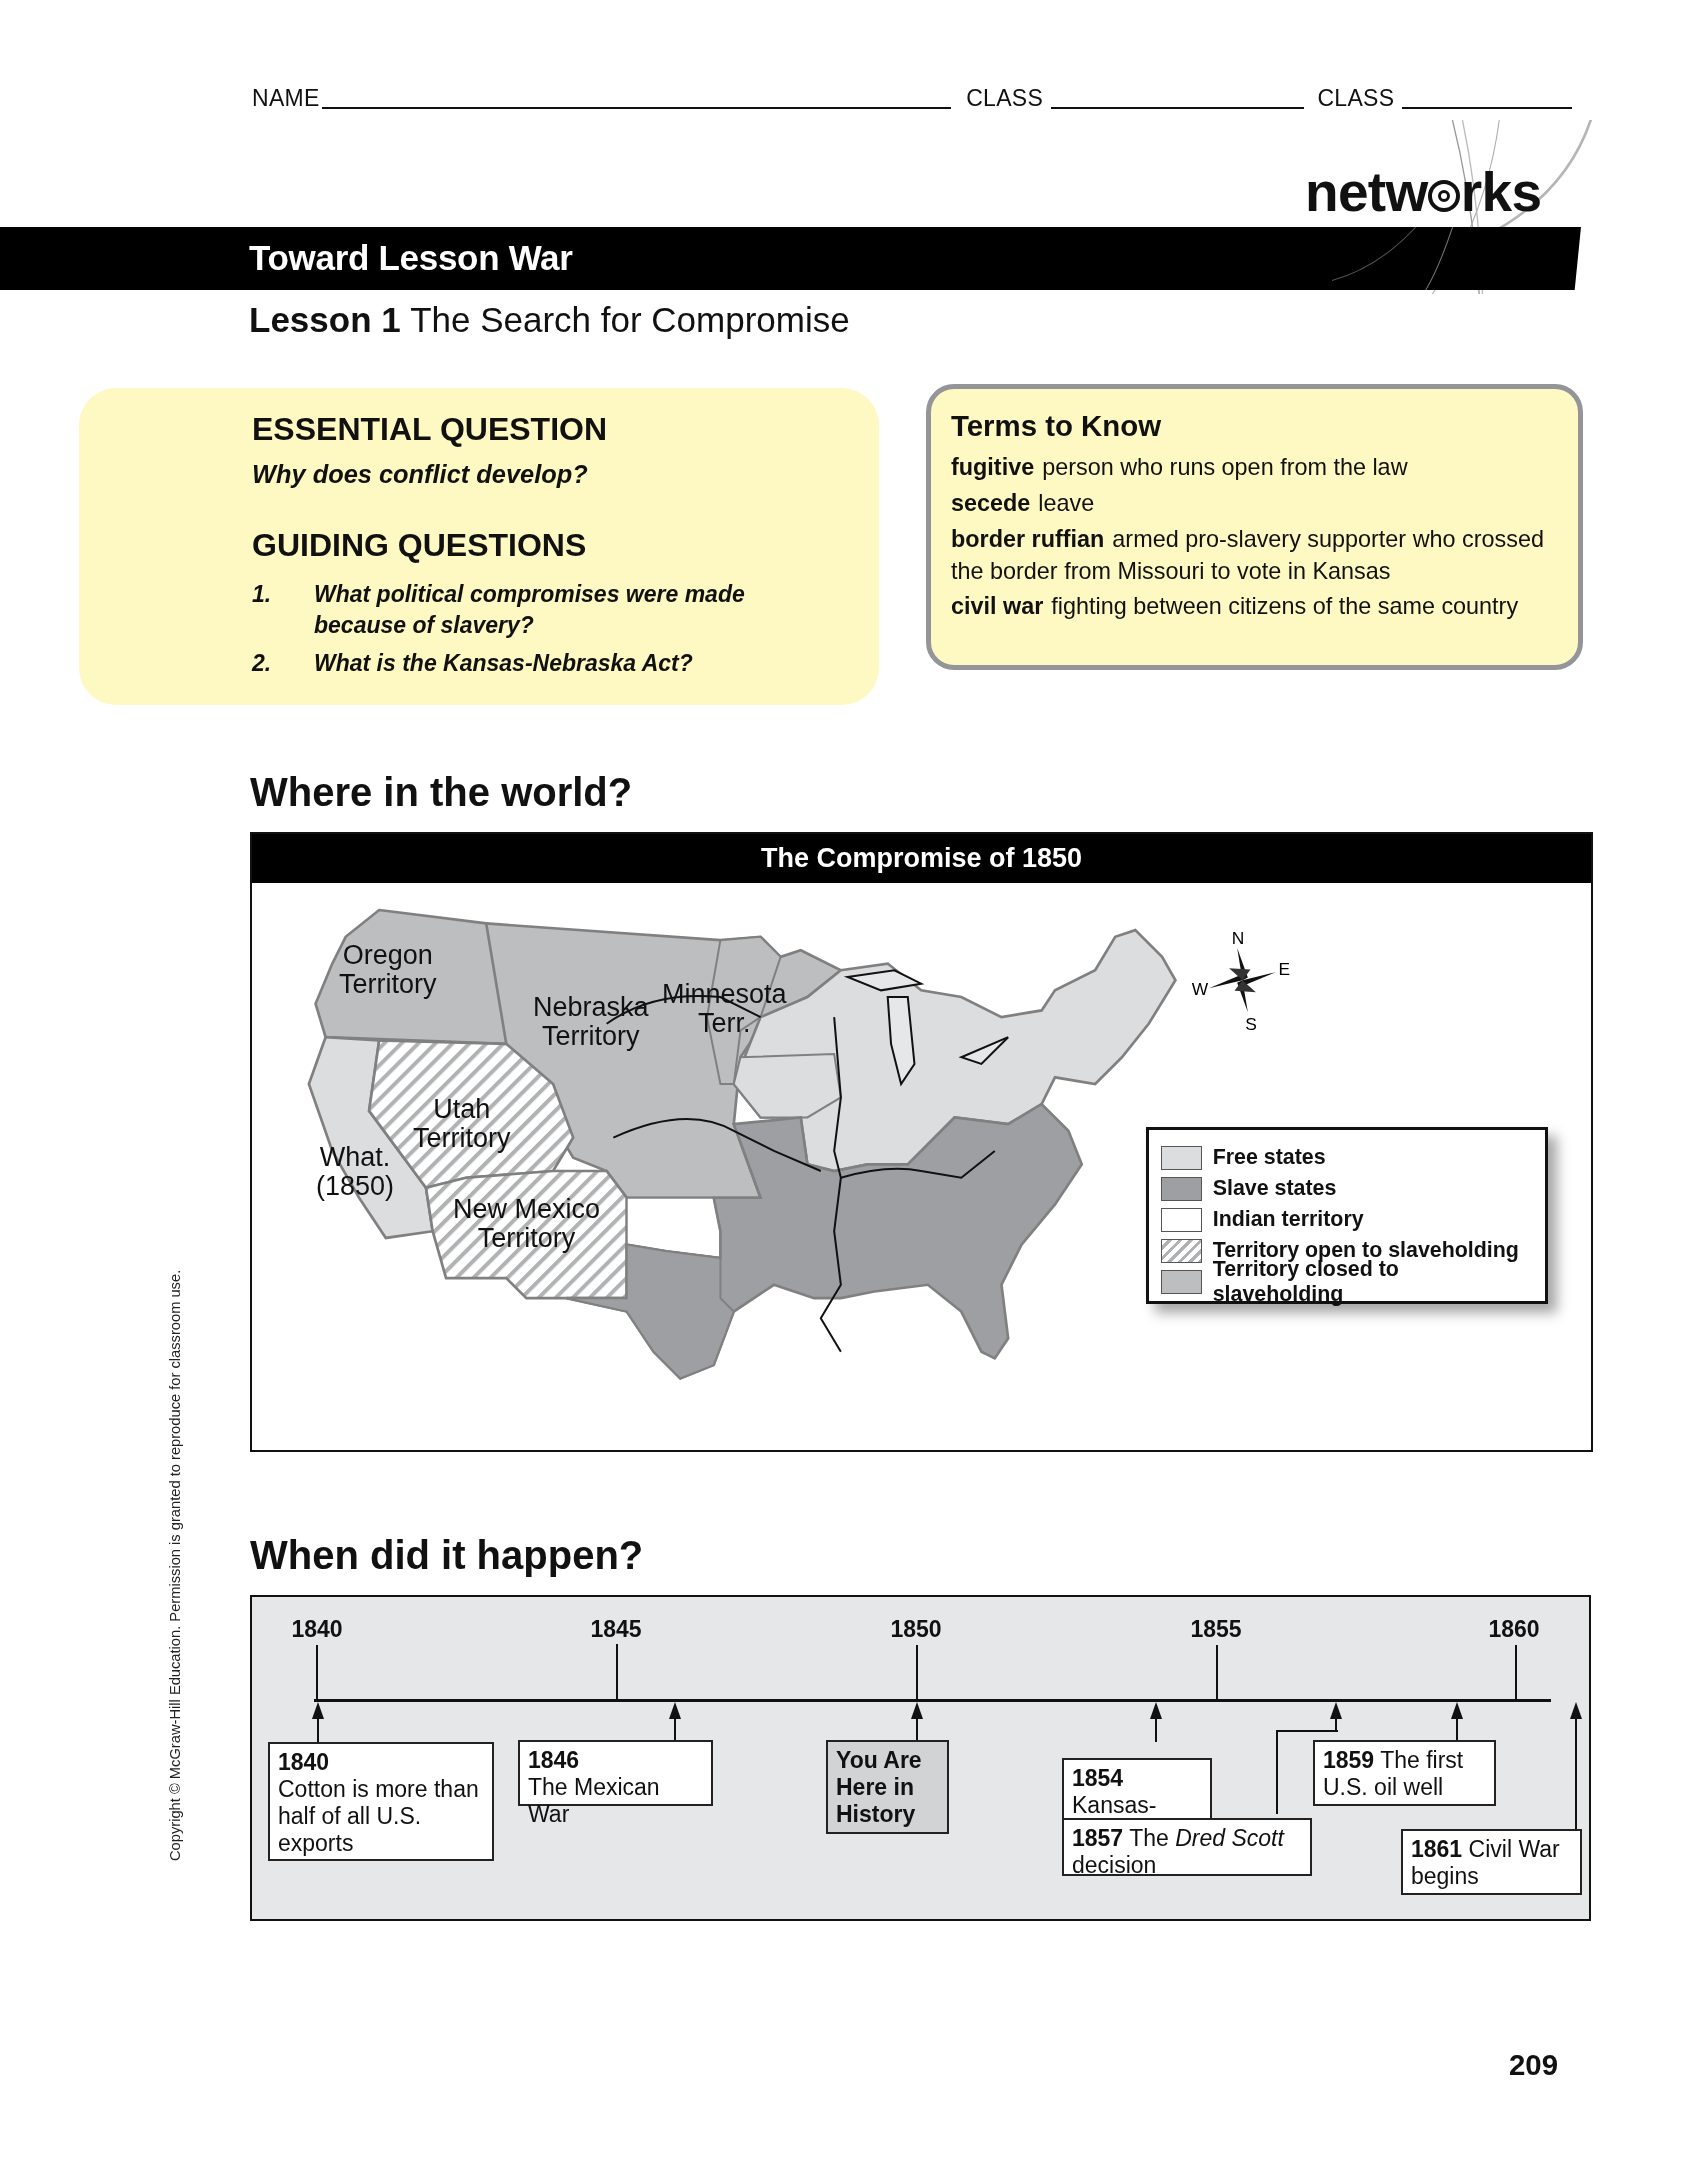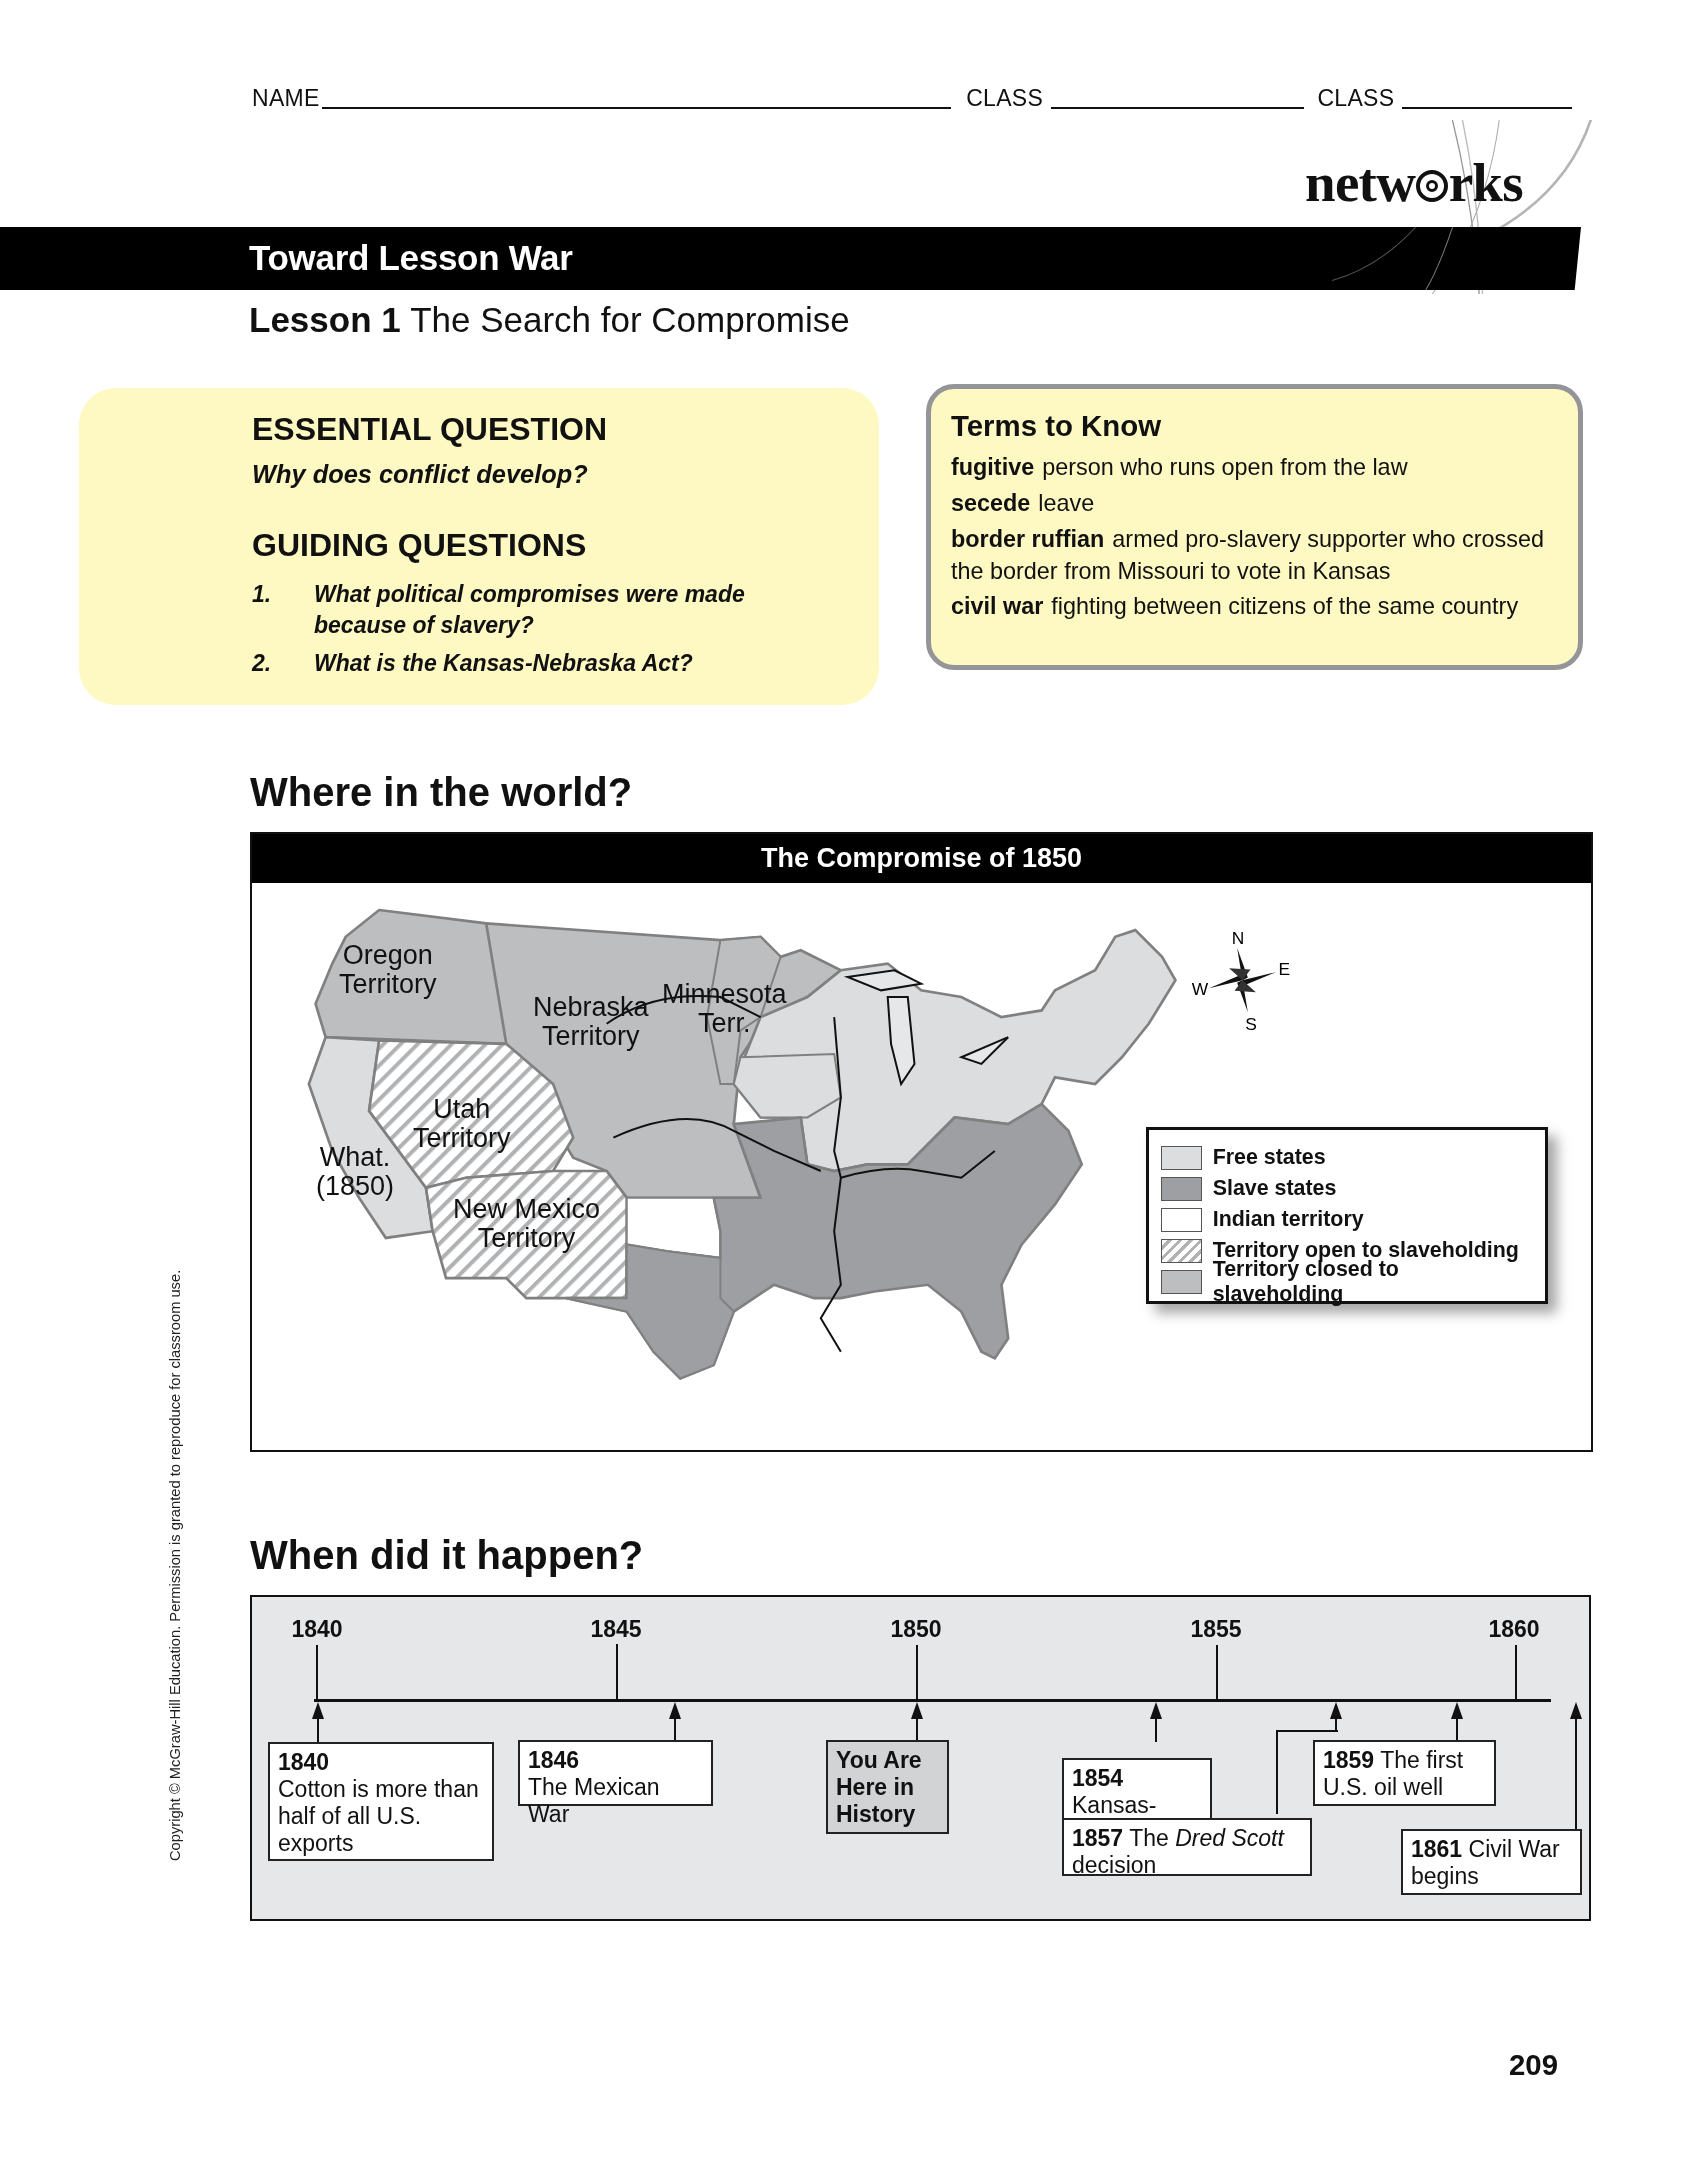--- a/index.html
+++ b/index.html
@@ -7,21 +7,21 @@
   body { position: relative; font-family: "Liberation Sans", "DejaVu Sans", sans-serif; color: #111; overflow: hidden; }
 
   .abs { position: absolute; }
 
   
   .form-line { position: absolute; top: 72px; left: 252px; width: 1329px; height: 40px; font-size: 23px; display: flex; align-items: flex-end; letter-spacing: 0.3px; }
   .form-line .lbl { white-space: nowrap; }
   .form-line .blank { border-bottom: 2px solid #111; height: 24px; margin: 0 5.4px 2.7px 2.7px; }
 
   
-  .logo { position: absolute; top: 151px; left: 1305px; font-size: 55px; font-weight: bold; letter-spacing: -0.7px; color: #111; font-family: Liberation Serif, serif; }
+  .logo { position: absolute; top: 160px; left: 1305px; font-size: 55px; font-weight: bold; letter-spacing: -0.7px; color: #111; font-family: Liberation Sans, sans-serif; }
   .logo-o { display: inline-block; width: 32px; height: 32px; border: 4px solid #111; border-radius: 50%; position: relative; top: 1.3px; margin: 0 0.7px; }
   .logo-o::after { content: ""; position: absolute; left: 6px; top: 6px; width: 12px; height: 12px; border: 3.3px solid #111; border-radius: 50%; box-sizing: border-box; }
   .swoosh { position: absolute; top: 120px; left: 1312px; width: 321px; height: 174px; pointer-events: none; }
 
   
   .title-bar { position: absolute; top: 227px; left: 0; width: 1581px; height: 63px; background: #000; clip-path: polygon(0 0, 100% 0, 99.6% 100%, 0 100%); }
   .title-bar span { position: absolute; left: 249px; top: 10.7px; color: #fff; font-size: 35px; font-weight: bold; letter-spacing: -0.3px; }
 
   .lesson { position: absolute; top: 300px; left: 249px; font-size: 35px; white-space: nowrap; }
   .lesson b { font-weight: bold; margin-right: 9.4px; }

